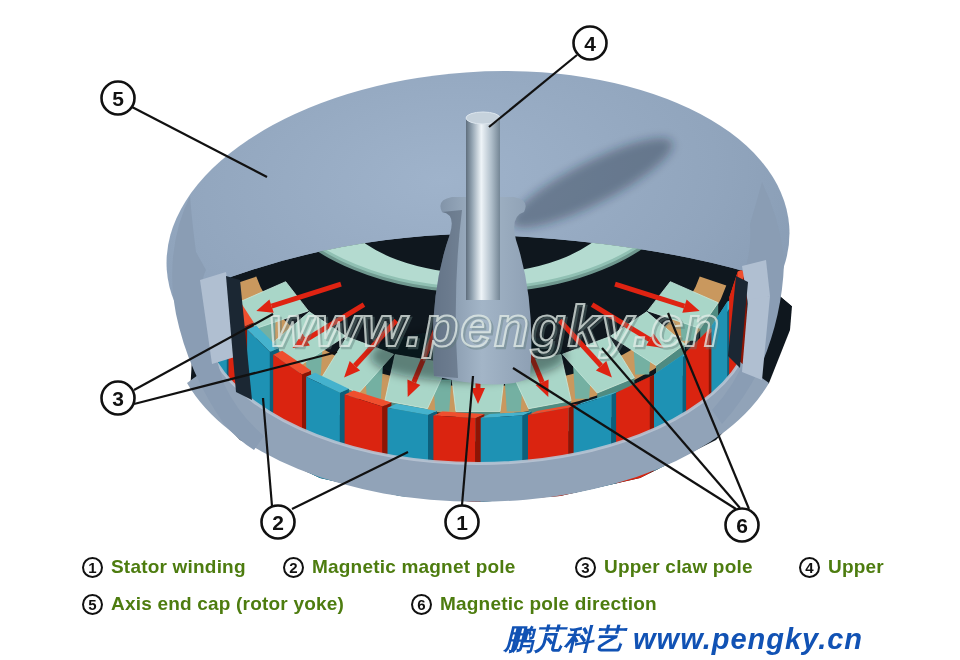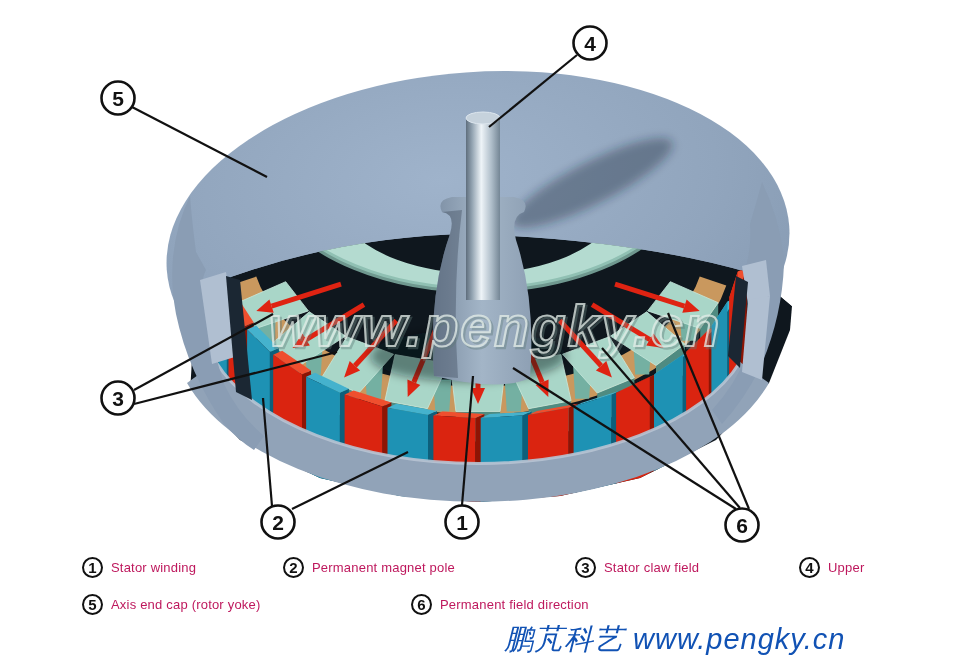--- a/index.html
+++ b/index.html
@@ -6,22 +6,22 @@
   #stage{position:relative;width:960px;height:660px;background:#fff;overflow:hidden;
          font-family:"Liberation Sans", sans-serif;}
   svg{position:absolute;left:0;top:0;}
   .callout-line{stroke:#111;stroke-width:2.2;fill:none;}
   .callout-circle{fill:#fff;stroke:#111;stroke-width:2.6;}
   .callout-num{font:bold 21px "Liberation Sans",sans-serif;fill:#111;text-anchor:middle;}
   .legend-item{position:absolute;display:flex;align-items:center;height:26px;white-space:nowrap;}
   .legend-circ{display:inline-flex;align-items:center;justify-content:center;
       width:21px;height:21px;border:2px solid #111;border-radius:50%;
       font-size:15px;font-weight:bold;color:#111;box-sizing:border-box;margin-right:8px;}
-  .legend-label{font-size:13px;color:#be185d;letter-spacing:0.2px;}
-  #brand{position:absolute;left:504px;top:620px;font-size:29px;font-weight:normal;font-style:italic;
+  .legend-label{font-size:19px;color:#4d7c0f;letter-spacing:0.2px;font-weight:bold;}
+  #brand{position:absolute;left:504px;top:620px;font-size:29px;font-weight:bold;font-style:italic;
       color:var(--brand-blue,#1152b4);letter-spacing:1px;}
   .wm-dark{font:bold italic 57px "Liberation Sans",sans-serif;letter-spacing:2px;
       fill:none;stroke:#5f7a77;stroke-width:2.4;opacity:0.40;text-anchor:middle;}
   .wm-light{font:bold italic 57px "Liberation Sans",sans-serif;letter-spacing:2px;
       fill:rgba(210,228,222,0.10);stroke:#e2ece7;stroke-width:2.1;opacity:0.78;text-anchor:middle;}
 </style>
 </head>
 <body>
 
 <div id="stage">
@@ -226,34 +226,34 @@
       </g>
   </svg>
 
   <div id="legend">
       <div class="legend-item" style="left: 82px; top: 554px;">
         <span class="legend-circ">1</span>
         <span class="legend-label">Stator winding</span>
       </div>
       <div class="legend-item" style="left: 283px; top: 554px;">
         <span class="legend-circ">2</span>
-        <span class="legend-label">Permanent magnet pole</span>
+        <span class="legend-label">Magnetic magnet pole</span>
       </div>
       <div class="legend-item" style="left: 575px; top: 554px;">
         <span class="legend-circ">3</span>
-        <span class="legend-label">Stator claw field</span>
+        <span class="legend-label">Upper claw pole</span>
       </div>
       <div class="legend-item" style="left: 799px; top: 554px;">
         <span class="legend-circ">4</span>
         <span class="legend-label">Upper</span>
       </div>
       <div class="legend-item" style="left: 82px; top: 591px;">
         <span class="legend-circ">5</span>
         <span class="legend-label">Axis end cap (rotor yoke)</span>
       </div>
       <div class="legend-item" style="left: 411px; top: 591px;">
         <span class="legend-circ">6</span>
-        <span class="legend-label">Permanent field direction</span>
+        <span class="legend-label">Magnetic pole direction</span>
       </div>
     </div>
 
   <div id="brand">鹏芃科艺 www.pengky.cn</div>
 </div>
 
 </body></html>

